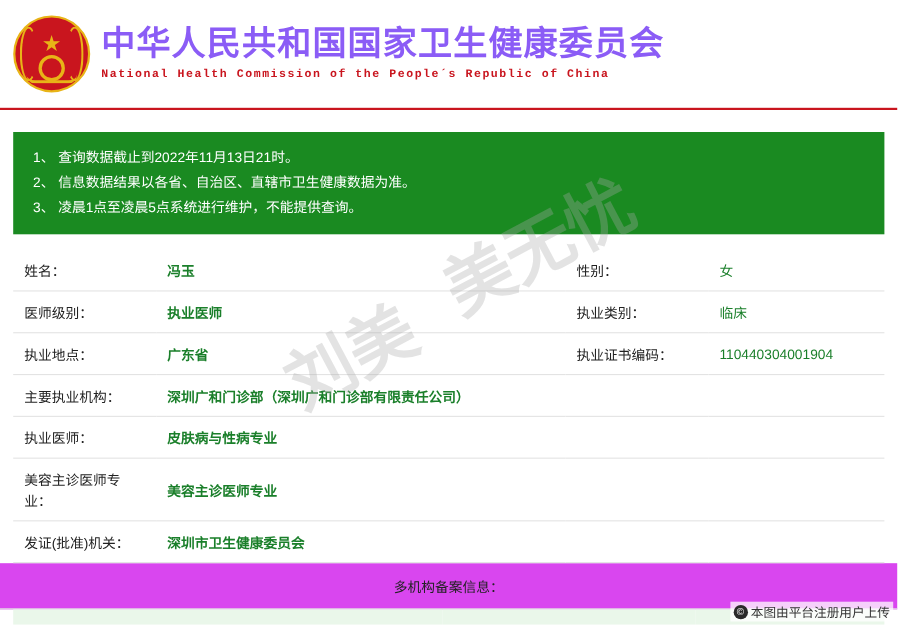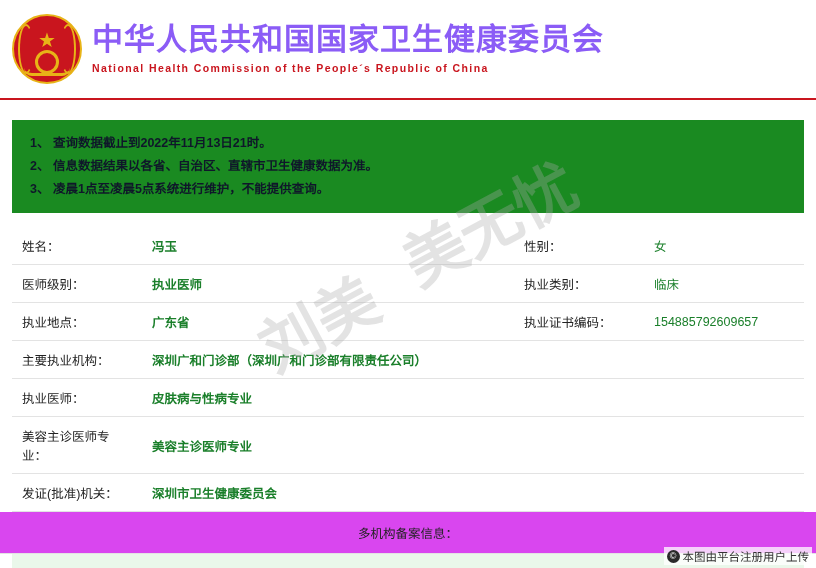--- a/index.html
+++ b/index.html
@@ -85,31 +85,31 @@
     letter-spacing: 1px;
     white-space: nowrap;
   }
   .title-en {
     color: #c9151e;
     font-size: 10.5px;
     font-weight: bold;
     letter-spacing: 1.4px;
     margin-top: 6px;
     white-space: nowrap;
+    font-family: Liberation Mono, monospace;
   }
 
   
   .notice {
     margin: 20px 12px 0 12px;
     background: #1a8a21;
-    color: #0f172a;
+    color: #ffffff;
     padding: 12px 10px 12px 18px;
     font-size: 12.5px;
     line-height: 1.85;
-    font-weight: bold;
   }
   .notice-line { white-space: nowrap; }
 
   
   .info-table {
     width: 792px;
     margin: 14px 12px 0 12px;
     border-collapse: collapse;
     table-layout: fixed;
     font-size: 12.5px;
@@ -232,21 +232,21 @@
       <tr>
         <td class="lbl">医师级别：</td>
         <td class="val">执业医师</td>
         <td class="lbl2">执业类别：</td>
         <td class="val2">临床</td>
       </tr>
       <tr>
         <td class="lbl">执业地点：</td>
         <td class="val">广东省</td>
         <td class="lbl2">执业证书编码：</td>
-        <td class="val2">154885792609657</td>
+        <td class="val2">110440304001904</td>
       </tr>
       <tr>
         <td class="lbl">主要执业机构：</td>
         <td class="val" colspan="3">深圳广和门诊部（深圳广和门诊部有限责任公司）</td>
       </tr>
       <tr>
         <td class="lbl">执业医师：</td>
         <td class="val" colspan="3">皮肤病与性病专业</td>
       </tr>
       <tr>

